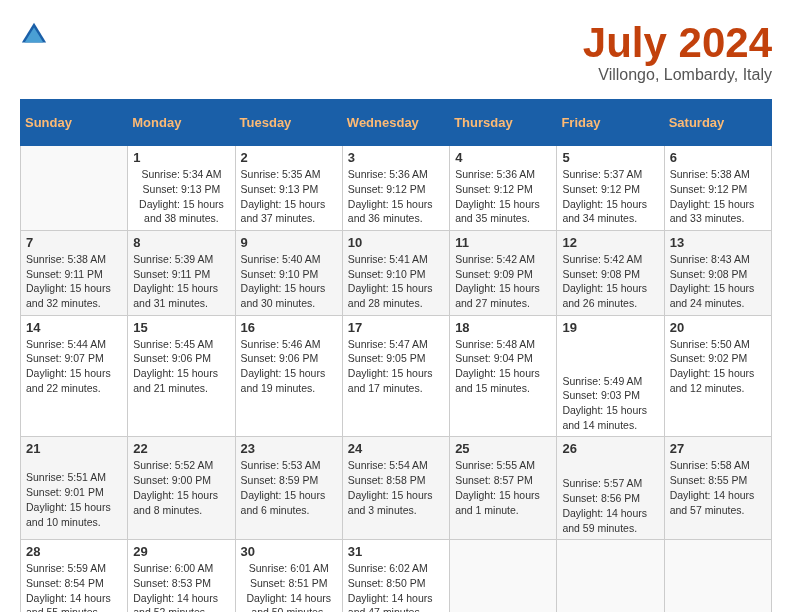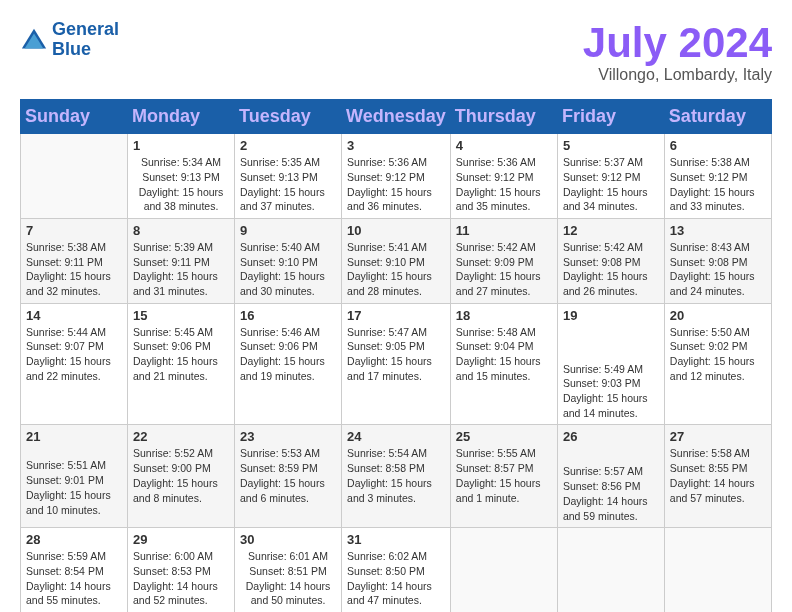--- a/index.html
+++ b/index.html
@@ -33,38 +33,38 @@
     .logo-icon {
       width: 28px;
       height: 28px;
     }
     .title-area {
       text-align: right;
     }
     .month-title {
       font-size: 42px;
       font-weight: bold;
-      color: #8b5cf6;
+      color: #c2410c;
       line-height: 1.1;
     }
     .location {
       font-size: 16px;
       color: #555;
     }
     table {
       width: 100%;
       border-collapse: collapse;
       font-size: 11px;
     }
     thead tr th {
       background-color: #1a5fa8;
-      color: #c4b5fd;
-      padding: 6px 4px;
+      color: #fdba74;
+      padding: 15px 4px;
       text-align: left;
-      font-size: 18px;
+      font-size: 13px;
       font-weight: bold;
       border: 1px solid #1a5fa8;
     }
     tbody tr td {
       border: 1px solid #ccc;
       padding: 4px 5px;
       vertical-align: top;
       min-height: 80px;
       width: calc(100% / 7);
     }
@@ -91,24 +91,20 @@
   </style>
 </head>
 <body>
 
 <div class="header-area">
   <div class="logo">
     <svg class="logo-icon" viewBox="0 0 30 30" xmlns="http://www.w3.org/2000/svg">
       <polygon points="15,3 28,24 2,24" fill="#1a5fa8"></polygon>
       <polygon points="15,8 25,24 5,24" fill="#4a9fd4"></polygon>
     </svg>
-    <div class="logo-text">
-      <div><span>General</span></div>
-      <div><span>Blue</span></div>
-    </div>
   </div>
   <div class="title-area">
     <div class="month-title">July 2024</div>
     <div class="location">Villongo, Lombardy, Italy</div>
   </div>
 </div>
 
 <table>
   <thead>
     <tr>

